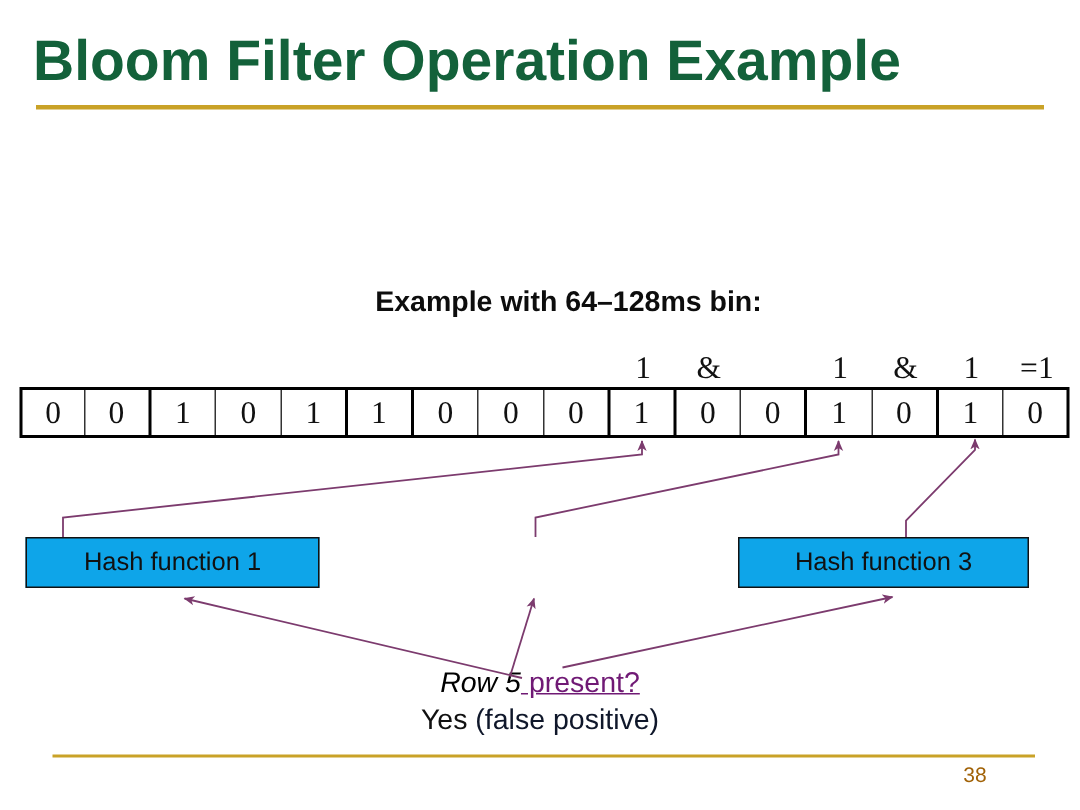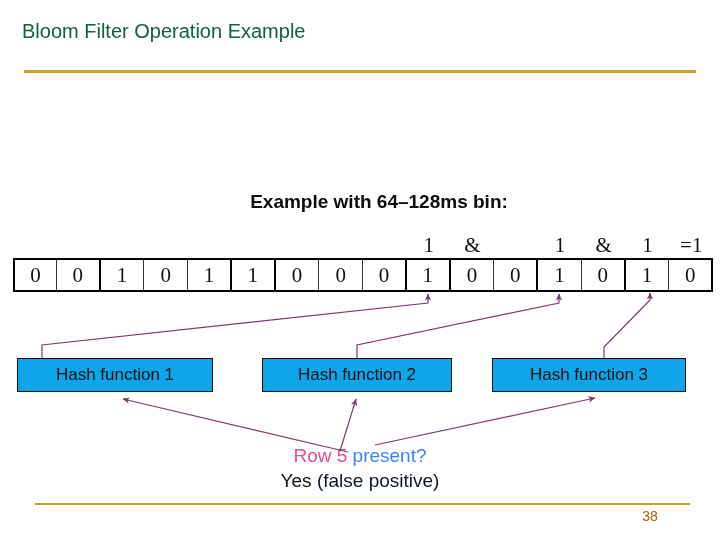--- a/index.html
+++ b/index.html
@@ -13,22 +13,22 @@
     position: relative;
     overflow: hidden;
     font-family: "Liberation Sans", sans-serif;
   }
 
   
   #slide-title {
     position: absolute;
     left: 22px;
     top: 20px;
-    font-size: 20px;
-    font-weight: normal;
+    font-size: 38px;
+    font-weight: bold;
     color: #13613a;
     letter-spacing: 0px;
     white-space: nowrap;
     font-family: "Liberation Sans", sans-serif;
   }
   #title-rule {
     position: absolute;
     left: 24px;
     top: 70px;
     width: 672px;
@@ -127,22 +127,22 @@
   #query-block {
     position: absolute;
     left: 0;
     top: 443px;
     width: 720px;
     text-align: center;
     font-size: 19px;
     line-height: 25px;
     font-family: "Liberation Sans", sans-serif;
   }
-  .q-row     { color: #ec4899; }
-  .q-present { color: #3b82f6; }
+  .q-row     { color: #000000; font-style: italic; }
+  .q-present { color: #701a75; text-decoration: underline; }
   .q-yes     { color: #111111; }
   .q-false   { color: #0f172a; margin-top: 18px; }
 
   
   #connectors {
     position: absolute;
     left: 0;
     top: 0;
     width: 720px;
     height: 540px;
@@ -236,23 +236,20 @@
         <span>1</span>
       </div>
       <div class="bit-cell">
         <span>0</span>
       </div>
     </div>
 
   <div class="hash-box" id="hash-box-1">
     <span>Hash function 1</span>
   </div>
-  <div class="hash-box" id="hash-box-2">
-    <span>Hash function 2</span>
-  </div>
   <div class="hash-box" id="hash-box-3">
     <span>Hash function 3</span>
   </div>
 
   <div id="query-block">
     <div>
       <span class="q-row">Row 5</span><span class="q-present"> present?</span>
     </div>
     <div>
       <span class="q-yes">Yes </span><span class="q-false">(false positive)</span>

